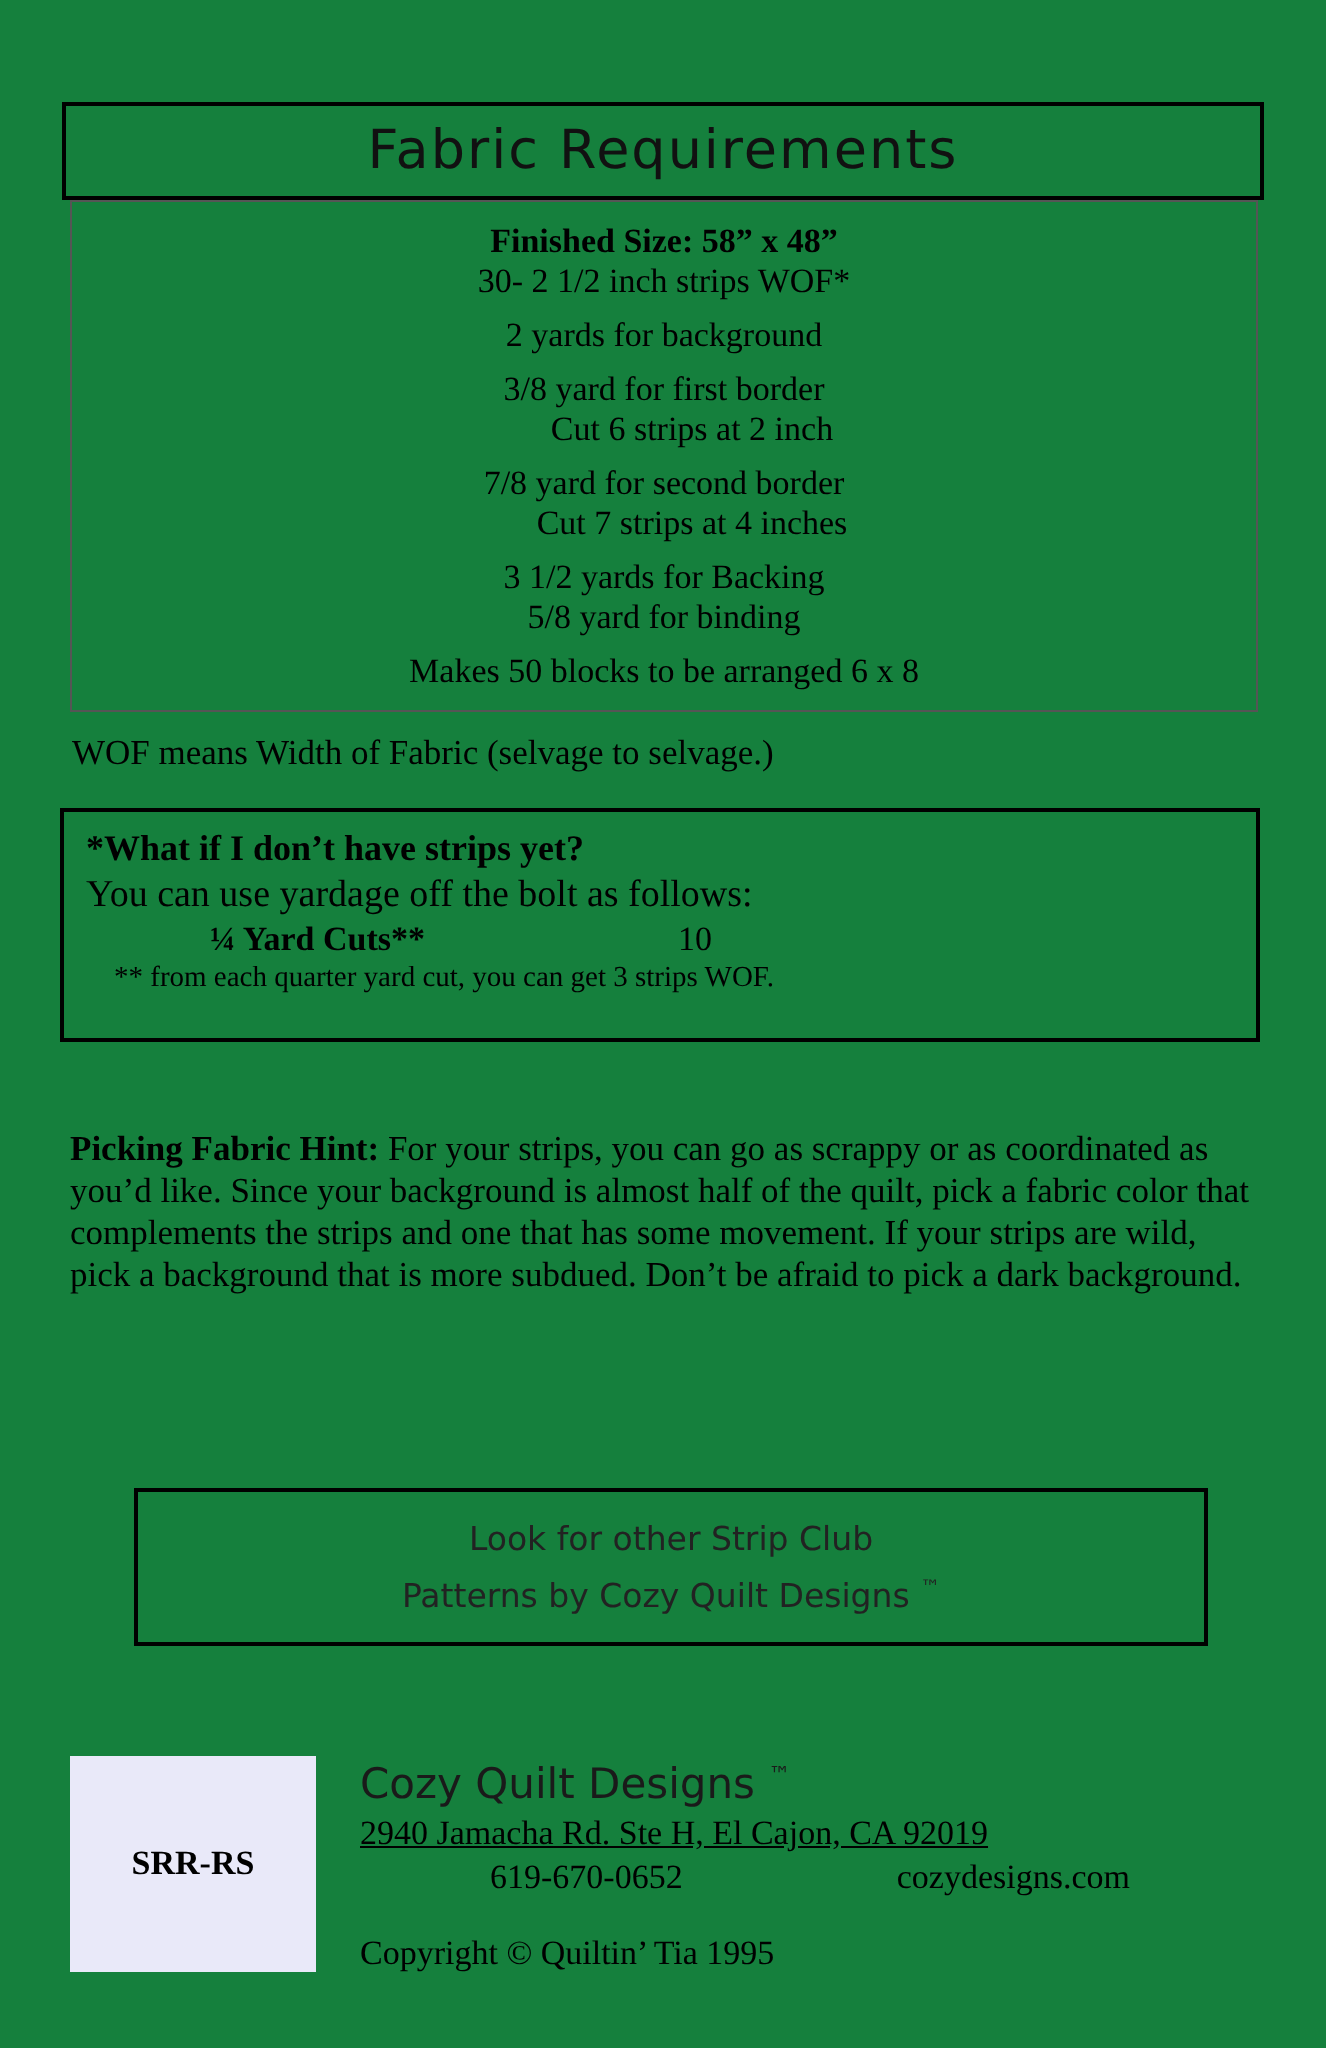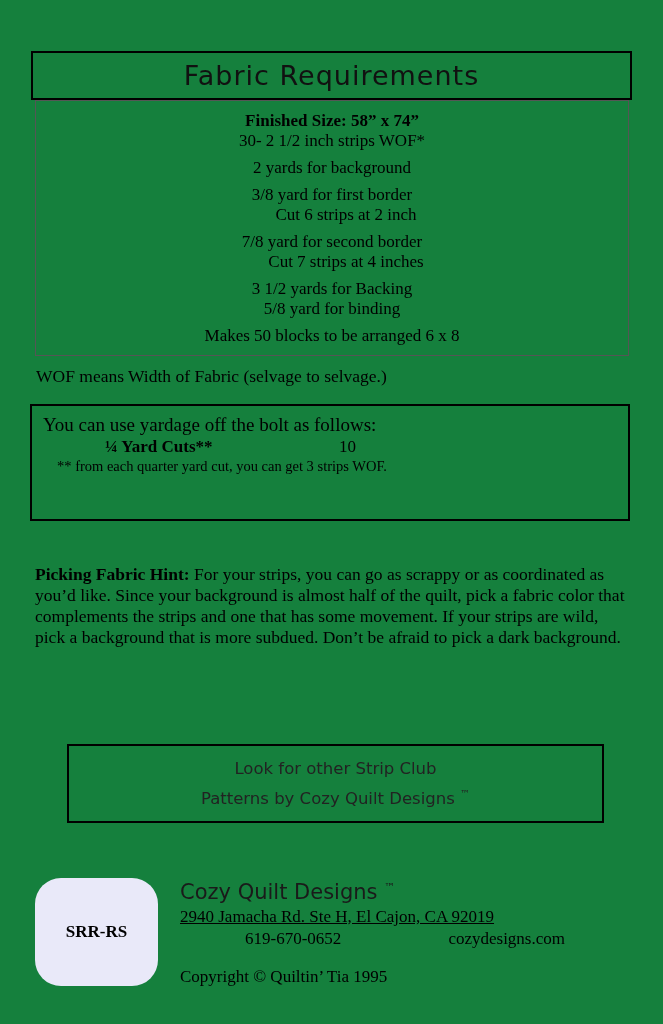--- a/index.html
+++ b/index.html
@@ -136,21 +136,21 @@
 <body>
 
 <div class="page">
 
   <div class="header-box">
     <span class="header-title">Fabric Requirements</span>
   </div>
 
   <div class="req-box">
     <div class="req-group">
-      <div class="req-line bold">Finished Size: 58” x 74”</div>
+      <div class="req-line bold">Finished Size: 58” x 48”</div>
       <div class="req-line">30- 2 1/2 inch strips WOF*</div>
     </div>
     <div class="req-group">
       <div class="req-line">2 yards for background</div>
     </div>
     <div class="req-group">
       <div class="req-line">3/8 yard for first border</div>
       <div class="req-line indent">Cut 6 strips at 2 inch</div>
     </div>
     <div class="req-group">
@@ -162,36 +162,37 @@
       <div class="req-line">5/8 yard for binding</div>
     </div>
     <div class="req-group">
       <div class="req-line">Makes 50 blocks to be arranged 6 x 8</div>
     </div>
   </div>
 
   <p class="wof-note">WOF means Width of Fabric (selvage to selvage.)</p>
 
   <div class="strips-box">
+    <p class="strips-heading">*What if I don’t have strips yet?</p>
     <p class="strips-intro">You can use yardage off the bolt as follows:</p>
     <div class="cuts-row">
       <span class="cuts-label">¼ Yard Cuts**</span>
       <span class="cuts-value">10</span>
     </div>
     <p class="strips-footnote">** from each quarter yard cut, you can get 3 strips WOF.</p>
   </div>
 
   <p class="hint"><span class="hint-label">Picking Fabric Hint:</span><span> For your strips, you can go as scrappy or as coordinated as you’d like. Since your background is almost half of the quilt, pick a fabric color that complements the strips and one that has some movement. If your strips are wild, pick a background that is more subdued. Don’t be afraid to pick a dark background.</span></p>
 
   <div class="promo-box">
     <div class="promo-line">Look for other Strip Club</div>
     <div class="promo-line"><span>Patterns by Cozy Quilt Designs</span> <sup class="promo-tm">™</sup></div>
   </div>
 
-  <div class="code-box" style="background: rgb(233, 233, 249); border-radius: 26px;">
+  <div class="code-box" style="background: rgb(233, 233, 249);">
     <span>SRR-RS</span>
   </div>
   <div class="footer-info">
     <div class="footer-brand"><span>Cozy Quilt Designs</span> <sup class="promo-tm">™</sup></div>
     <div class="footer-address">2940 Jamacha Rd. Ste H, El Cajon, CA 92019</div>
     <div class="footer-contact-row">
       <span>619-670-0652</span>
       <span>cozydesigns.com</span>
     </div>
     <div class="footer-copyright">Copyright © Quiltin’ Tia 1995</div>

